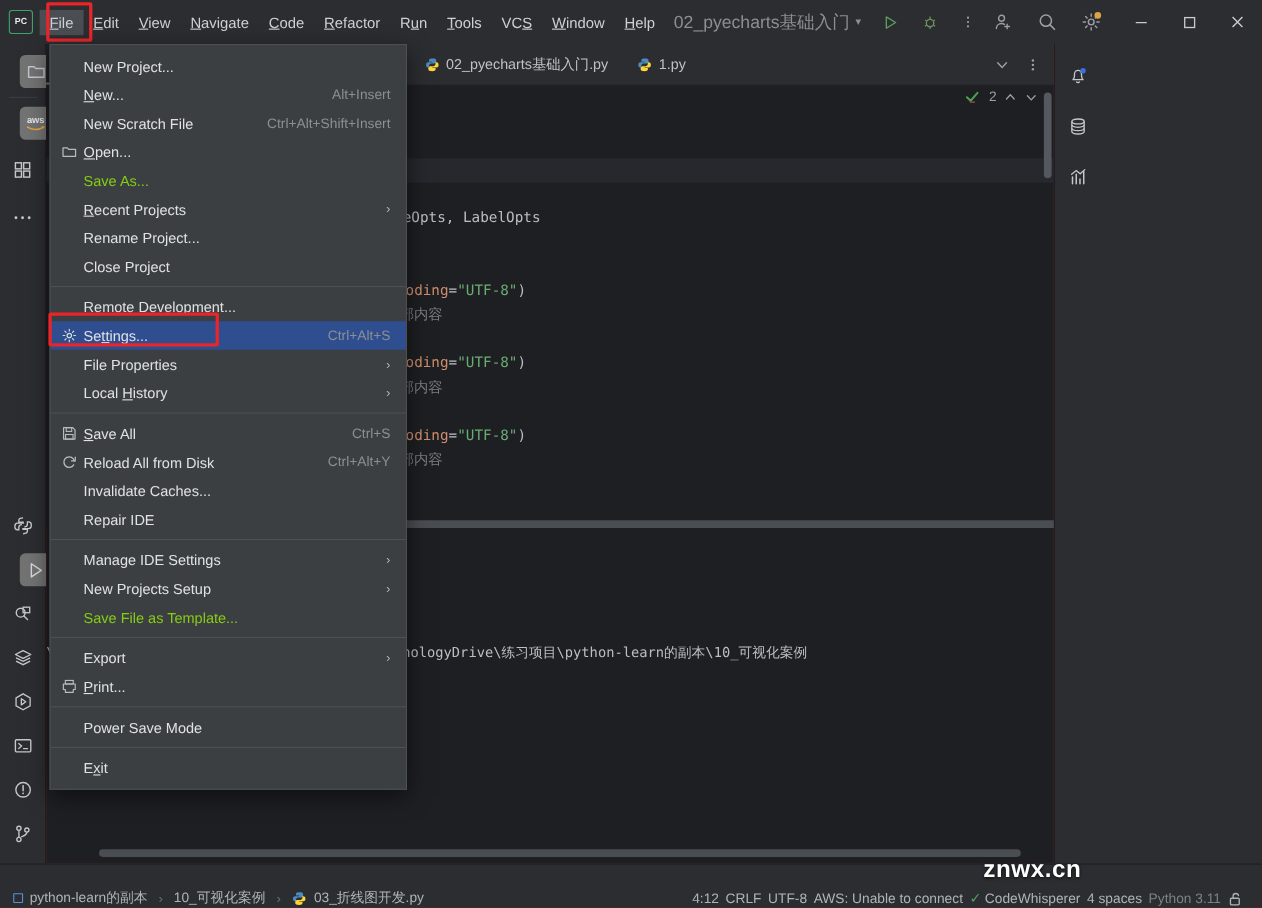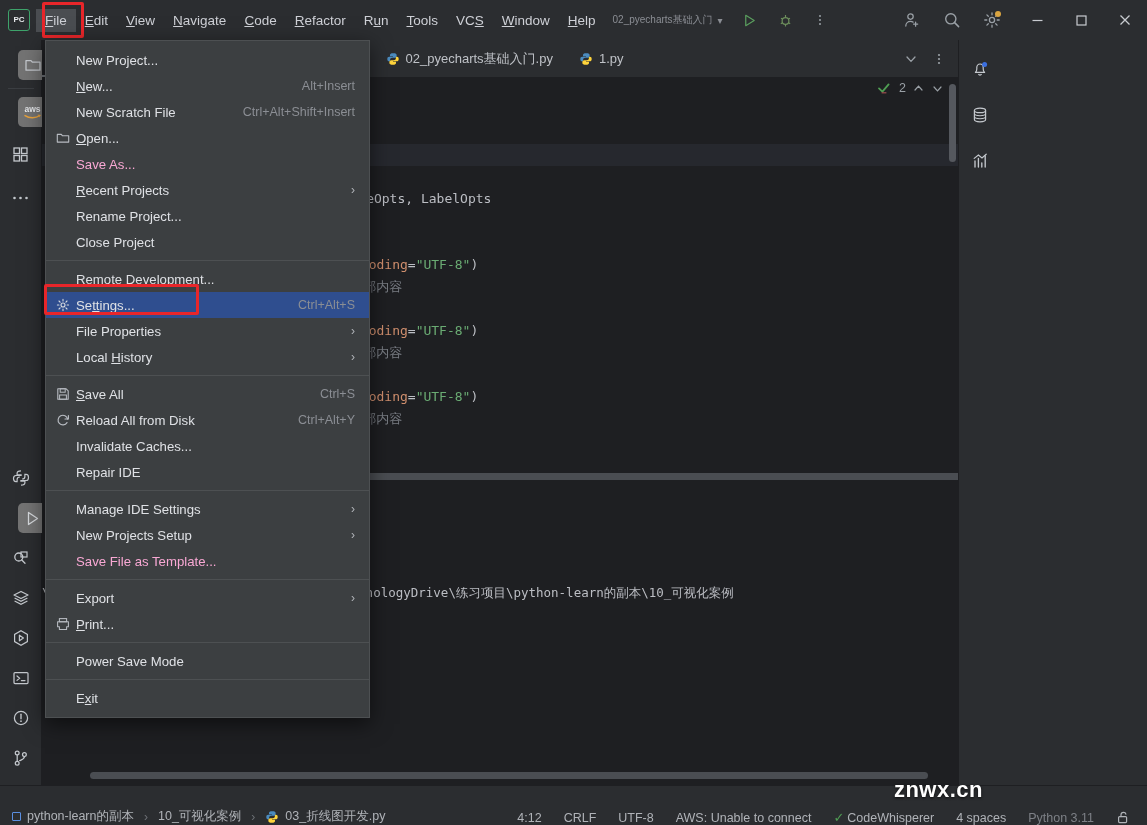--- a/index.html
+++ b/index.html
@@ -25,21 +25,21 @@
     font-size: 8px; font-weight: bold; color: #e8eaed; line-height: 1;
     background: #2b2d30;
   }
   .menu-item {
     font-size: 13.5px; color: #ced0d6; padding: 4px 9px;
     white-space: nowrap; cursor: default;
   }
   .menu-item u { text-decoration: underline; }
   .menu-item.active { background: #4a4d51; }
   .proj-name {
-    font-size: 10px; color: #8b8e94; margin-left: 8px; white-space: nowrap;
+    font-size: 16px; color: #8b8e94; margin-left: 8px; white-space: nowrap;
   }
   .chev-sm { font-size: 10px; color: #8b8e94; margin-left: 5px; }
   .tb-icon {
     width: 26px; height: 26px; display: flex; align-items: center;
     justify-content: center; color: #9aa0a6; position: relative;
   }
   .win-btn {
     width: 44px; height: 40px; display: flex; align-items: center;
     justify-content: center; color: #c8cbd0;
   }
@@ -164,21 +164,21 @@
     background: #3c3f41; border: 1px solid #4d5052;
     box-shadow: 0 6px 20px rgba(0,0,0,.55);
     padding: 6px 0; z-index: 50;
   }
   .mi {
     display: flex; align-items: center; height: 26px;
     padding: 0 14px 0 10px; font-size: 13.2px; color: #dfe1e5;
     white-space: nowrap;
   }
   .mi.sel { background: #2f4e8f; }
-  .mi.dis { color: #f9a8d4; justify-content: flex-end; }
+  .mi.dis { color: #84cc16; justify-content: flex-end; }
   .mi-ico {
     width: 20px; flex: 0 0 20px; display: flex; align-items: center;
     justify-content: flex-start; color: #b8bcc2;
   }
   .mi-label { flex: 1; }
   .mi-label u { text-decoration: underline; }
   .mi-short { color: #8b8e94; font-size: 12.5px; margin-left: 18px; }
   .mi-arrow { color: #b0b3b8; font-size: 12px; margin-left: 18px; }
   .mi-sep { height: 1px; background: #4d5052; margin: 5px 0; }
   .hl-settings {
@@ -188,21 +188,21 @@
   }
 
   
   .statusbar {
     position: absolute; left: 0; bottom: 0; width: 1147px; height: 40px;
     background: #2b2d30; display: flex; align-items: flex-end;
     font-size: 12.5px; color: #b0b3b8; border-top: 1px solid #1e1f22;
   }
   .sb-crumb { display: flex; align-items: center; gap: 6px; margin-left: 12px; }
   .sb-sep { color: #6d7075; margin: 0 4px; font-size: 12px; }
-  .sb-right { display: flex; align-items: center; gap: 22px; }
+  .sb-right { display: flex; align-items: center; gap: 6px; }
   .sq-blue {
     width: 9px; height: 9px; border: 1.6px solid #5a8ee0; border-radius: 1px;
   }
   .check-g { color: #4f9e53; font-size: 13px; margin-right: 3px; }
   .watermark {
     position: absolute; right: 17px; bottom: 22px;
     font-size: 22px; font-weight: bold; color: #ffffff;
     letter-spacing: .5px; text-shadow: 0 1px 3px rgba(0,0,0,.8); z-index: 30;
   }
   .dim { color: #7d8086; }

